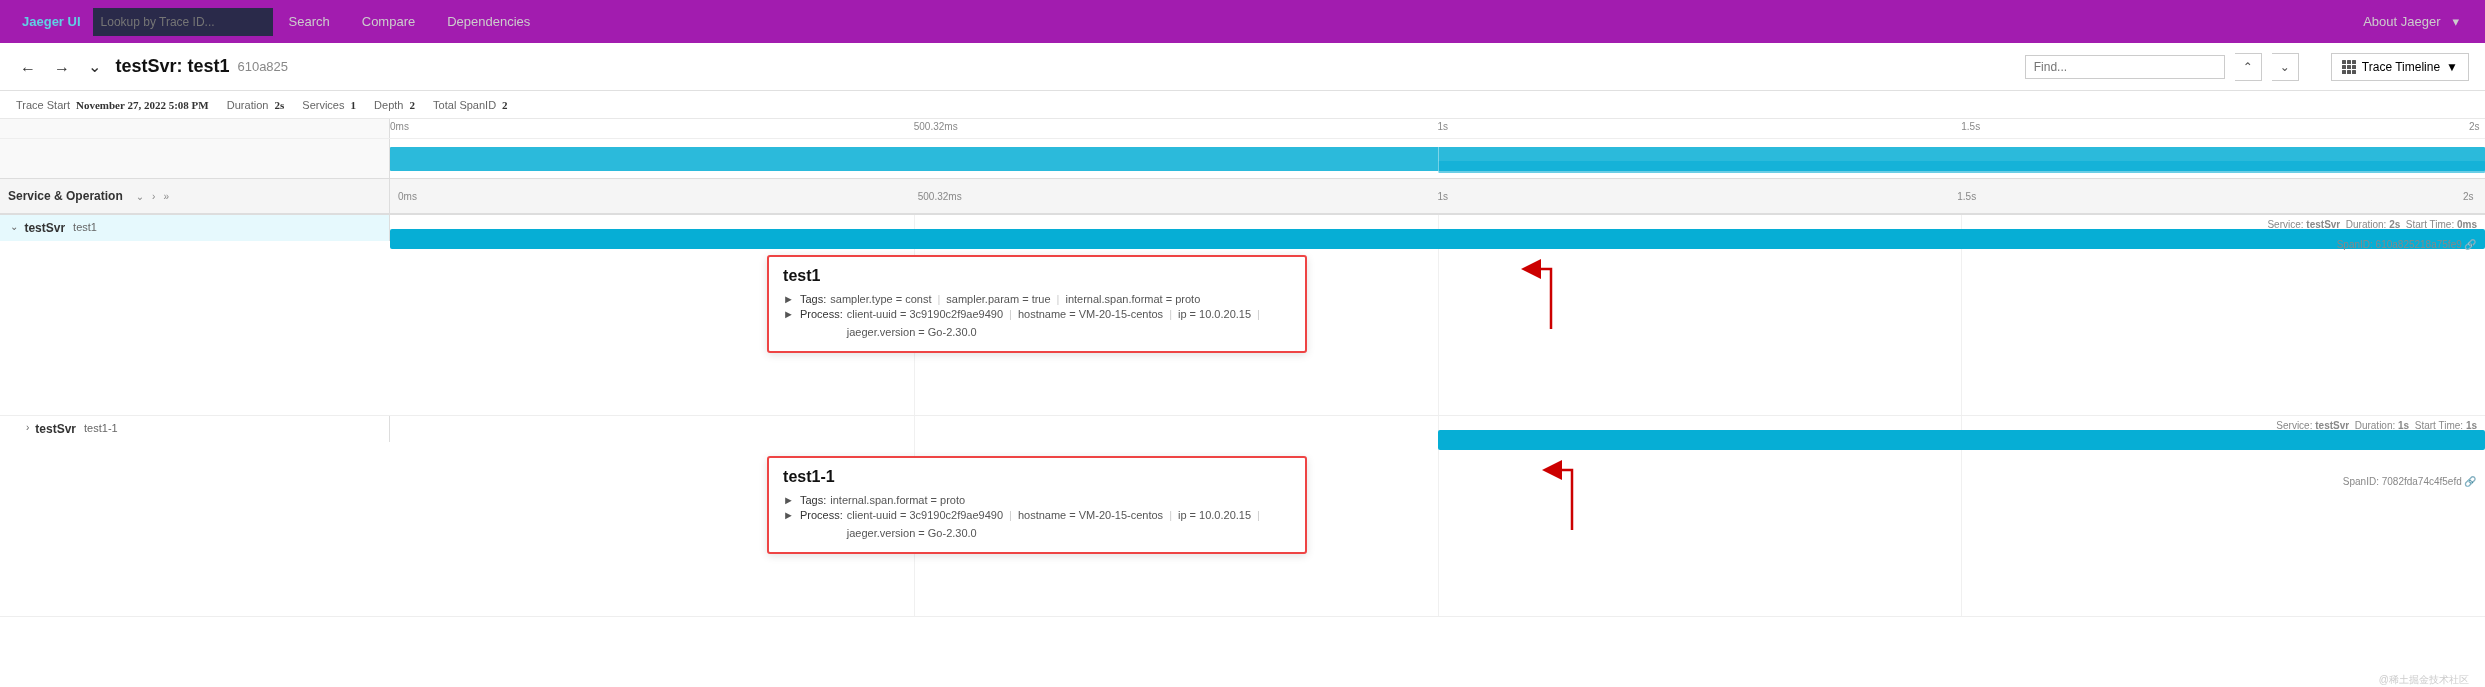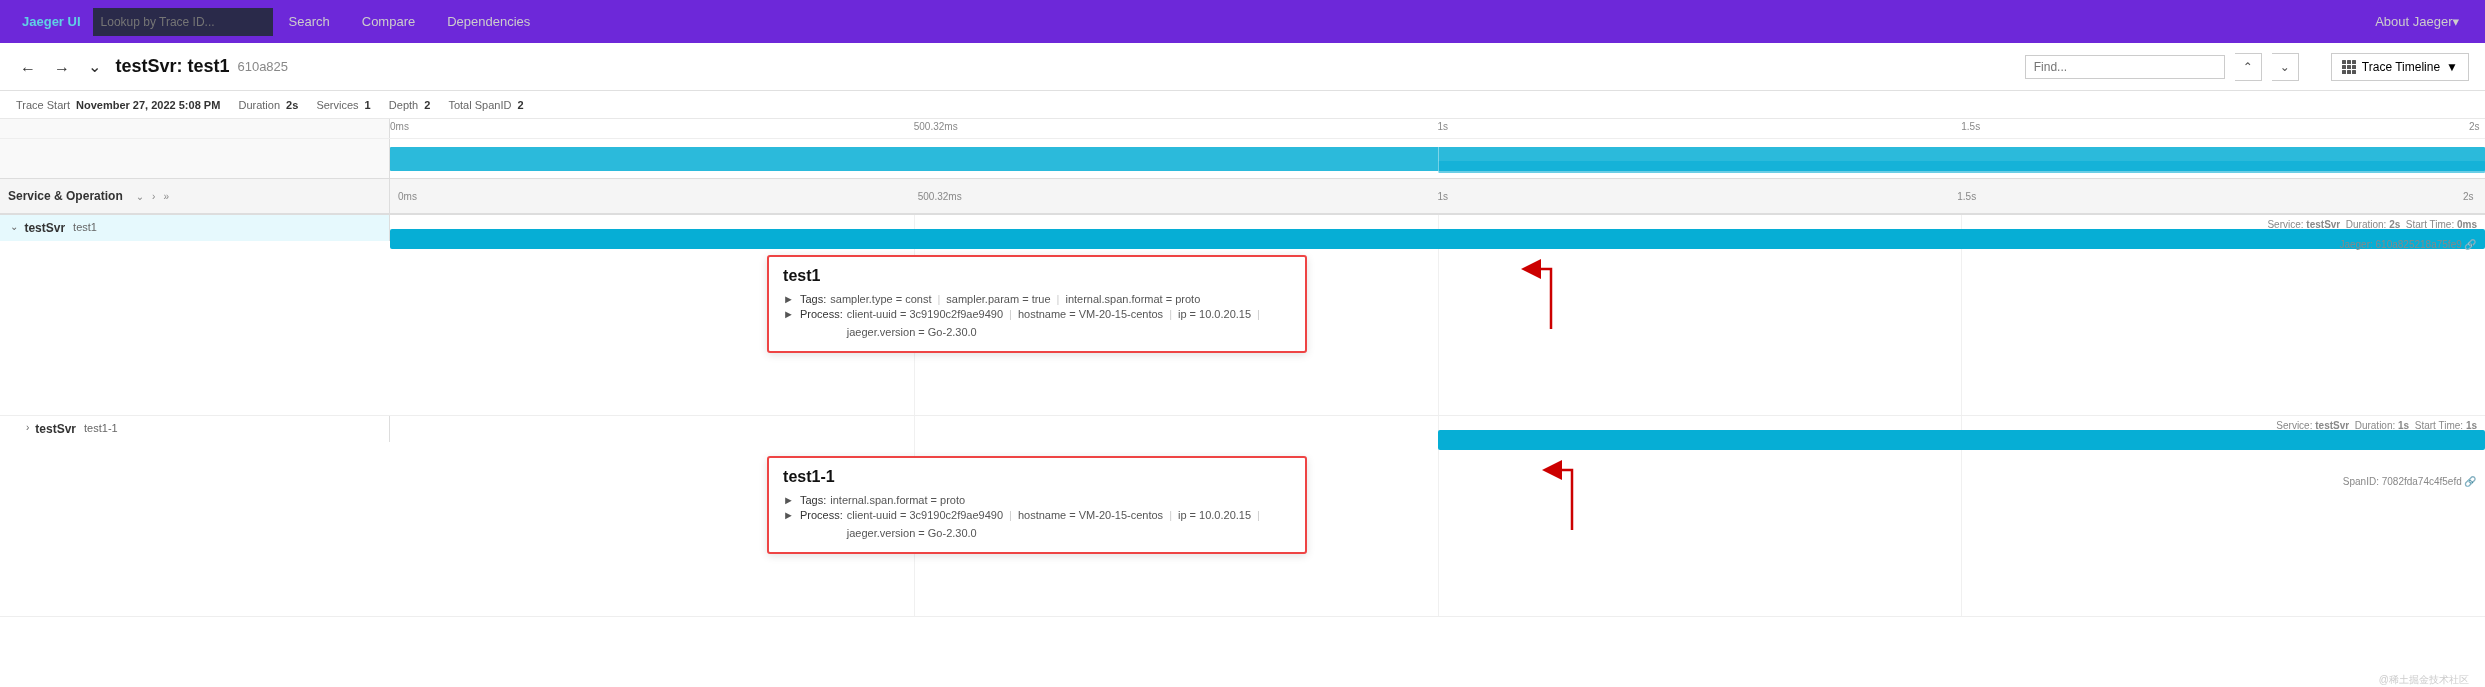--- a/index.html
+++ b/index.html
@@ -1,20 +1,20 @@
 <!DOCTYPE html>
 <html><head>
   <meta charset="utf-8">
   <style>
     * { box-sizing: border-box; margin: 0; padding: 0; }
     body { font-family: -apple-system, BlinkMacSystemFont, 'Segoe UI', Arial, sans-serif; background: #fff; font-size: 12px; color: #333; overflow-x: hidden; }
 
     
     .top-nav {
-      background: #6d28d9;
+      background: #a21caf;
       display: flex;
       align-items: center;
       height: 43px;
       padding: 0 10px;
       gap: 0;
     }
     .nav-brand {
       color: #60d0e4;
       font-size: 13px;
       font-weight: bold;
@@ -42,21 +42,21 @@
       white-space: nowrap;
     }
     .nav-spacer { flex: 1; }
     .nav-about {
       color: #ccc;
       font-size: 13px;
       padding: 0 16px;
       cursor: pointer;
       display: flex;
       align-items: center;
-      gap: 0;
+      gap: 12px;
       height: 43px;
     }
 
     
     .trace-header {
       background: #fff;
       border-bottom: 1px solid #e0e0e0;
       padding: 8px 16px;
       display: flex;
       align-items: center;
@@ -132,21 +132,21 @@
       background: #fff;
       padding: 4px 16px;
       border-bottom: 1px solid #e8e8e8;
       font-size: 11px;
       color: #666;
       display: flex;
       align-items: center;
       gap: 6px;
       height: 28px;
     }
-    .trace-meta strong { color: #333; }
+    .trace-meta strong { color: #333; font-family: Liberation Serif, serif; }
 
     
     .timeline-ruler-area {
       background: #fff;
       border-bottom: 1px solid #ddd;
       height: 60px;
       display: flex;
       flex-direction: column;
     }
     .ruler-row {
@@ -505,21 +505,21 @@
 
       <div class="v-tick-line" style="left:25%;"></div>
       <div class="v-tick-line" style="left:50%;"></div>
       <div class="v-tick-line" style="left:75%;"></div>
 
       <div class="span-bar" style="left:0%;width:100%;top:14px;background:#06aed5;"></div>
 
       <span class="span-label-right" style="top:4px;">
         Service: <strong>testSvr</strong>&nbsp; Duration: <strong>2s</strong>&nbsp; Start Time: <strong>0ms</strong>
       </span>
-      <span class="span-id-right" style="bottom:auto;top:24px;">Jaeger: 610a825218a75fe9 🔗</span>
+      <span class="span-id-right" style="bottom:auto;top:24px;">SpanID: 610a825218a75fe9 🔗</span>
 
       <div class="span-detail" style="left:18%;top:40px;">
         <div class="span-detail-title">test1</div>
         <div class="span-detail-row">
           <span class="tag-arrow">►</span>
           <span>Tags:</span>
           <span class="span-detail-tags">
             <span class="tag-item">sampler.type = const</span>
             <span class="tag-sep">|</span>
             <span class="tag-item">sampler.param = true</span>

